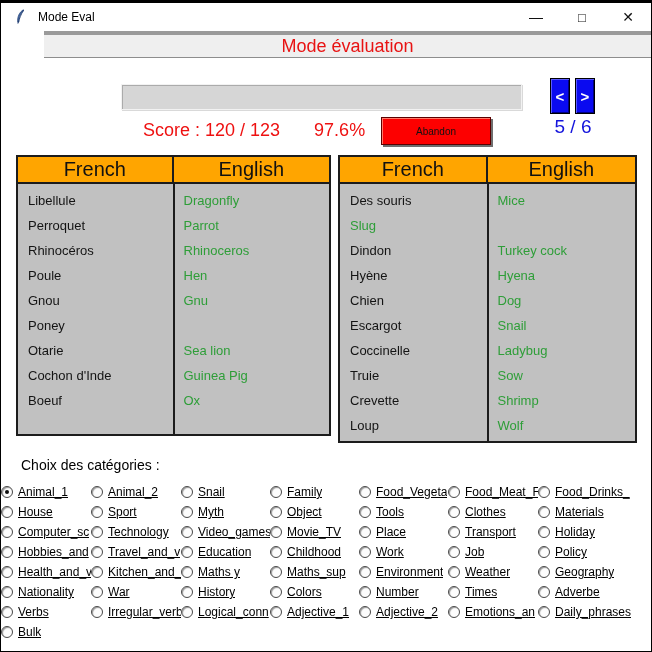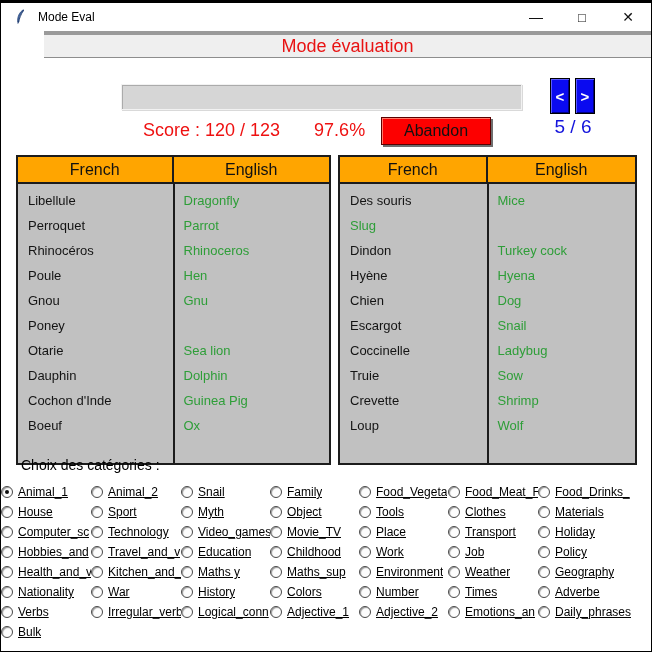--- a/index.html
+++ b/index.html
@@ -31,31 +31,31 @@
   .nav-btn { position:absolute; top:20px; width:20px; height:36px; background:#0a0af0;
     color:#fff; font-size:15px; font-weight:bold; display:flex; align-items:center; justify-content:center;
     border:1px solid #000; box-shadow: inset 1px 1px 0 #5a5aff, inset -1px -1px 0 #000080; cursor:pointer; }
   .nav-prev { left:549px; }
   .nav-next { left:574px; }
   .page-indicator { position:absolute; left:545px; top:58px; width:54px; text-align:center;
     color:#1414dc; font-size:19px; }
   .score-text { position:absolute; left:95px; top:62px; color:#ee1111; font-size:18px; white-space:pre;margin-left:47px; }
   .score-gap { display:inline-block; width:34px; }
   .abandon-btn { position:absolute; left:380px; top:59px; width:110px; height:28px;
-    background:#fd0000; color:#111; font-size:16px; display:flex; align-items:center; justify-content:center;
+    background:#fd0000; color:#111; font-size:10px; display:flex; align-items:center; justify-content:center;
     border:1px solid #5c0000; box-shadow: inset 1px 1px 0 #ff7a6a, 2px 2px 0 #6e6e6e; cursor:pointer; }
   
   .vtable { position:absolute; top:97px; border:2px solid #1c1c1c; background:#c1c1c1; }
   .vtable.left  { left:15px;  width:315px; }
   .vtable.right { left:337px; width:299px; }
   .thead { display:flex; height:27px; background:#ffa500; border-bottom:2px solid #1c1c1c; }
   .th { width:50%; display:flex; align-items:center; justify-content:center;
-    font-size:16px; color:#111; }
+    font-size:20px; color:#111; }
   .th:first-child { border-right:2px solid #1c1c1c; }
-  .tbody { position:relative; padding:4px 0 25px 0; min-height:250px; }
+  .tbody { position:relative; padding:4px 0 3px 0; min-height:250px; }
   .tbody::before { content:''; position:absolute; left:50%; margin-left:-1px; top:0; bottom:0;
     width:2px; background:#1c1c1c; }
   .trow { display:flex; height:25px; align-items:center; }
   .tcell { width:50%; padding-left:10px; font-size:13px; white-space:nowrap; overflow:hidden; }
   .tcell.fr { color:#141414; }
   .tcell.en { color:#2e9e38; }
   
   .cat-label-title { position:absolute; left:20px; top:399px; font-size:14px; color:#000; }
   .cat-grid { position:absolute; left:0; top:424px;
     display:grid; grid-template-columns:90px 90px 89px 89px 89px 90px 97px; grid-auto-rows:20px;text-decoration:underline; }
@@ -133,24 +133,20 @@
             <div class="tcell en">Gnu</div>
           </div>
           <div class="trow">
             <div class="tcell fr">Poney</div>
           </div>
           <div class="trow">
             <div class="tcell fr">Otarie</div>
             <div class="tcell en">Sea lion</div>
           </div>
           <div class="trow">
-            <div class="tcell fr">Dauphin</div>
-            <div class="tcell en">Dolphin</div>
-          </div>
-          <div class="trow">
             <div class="tcell fr">Cochon d'Inde</div>
             <div class="tcell en">Guinea Pig</div>
           </div>
           <div class="trow">
             <div class="tcell fr">Boeuf</div>
             <div class="tcell en">Ox</div>
           </div>
         </div>
     </div>
 

